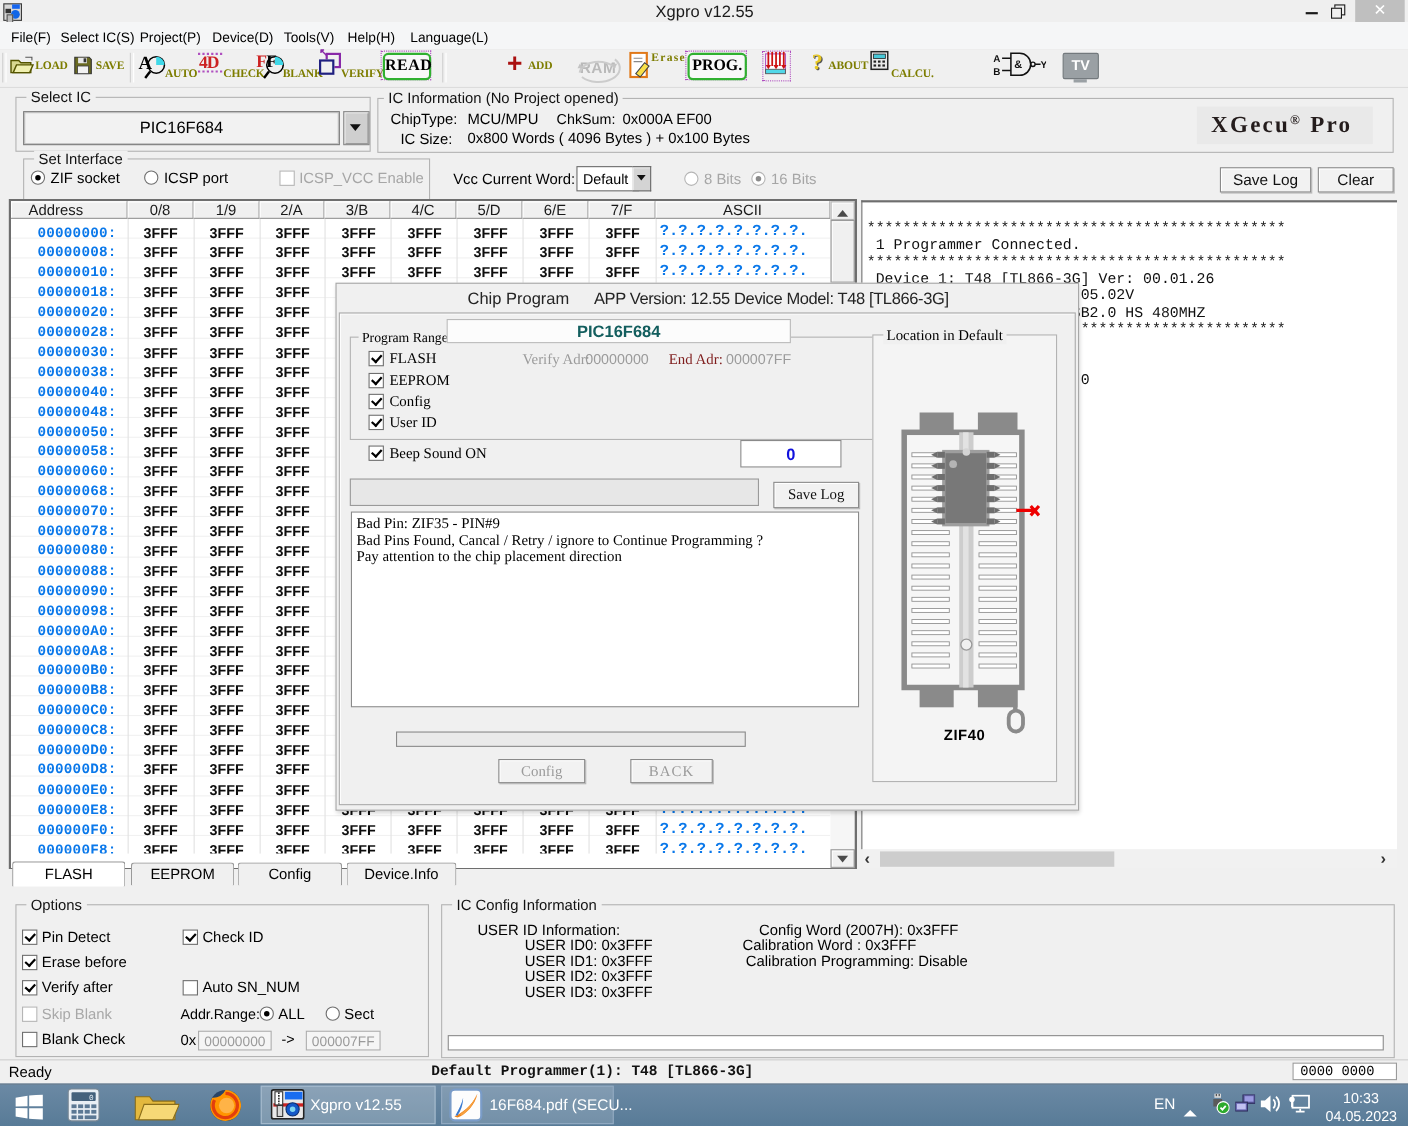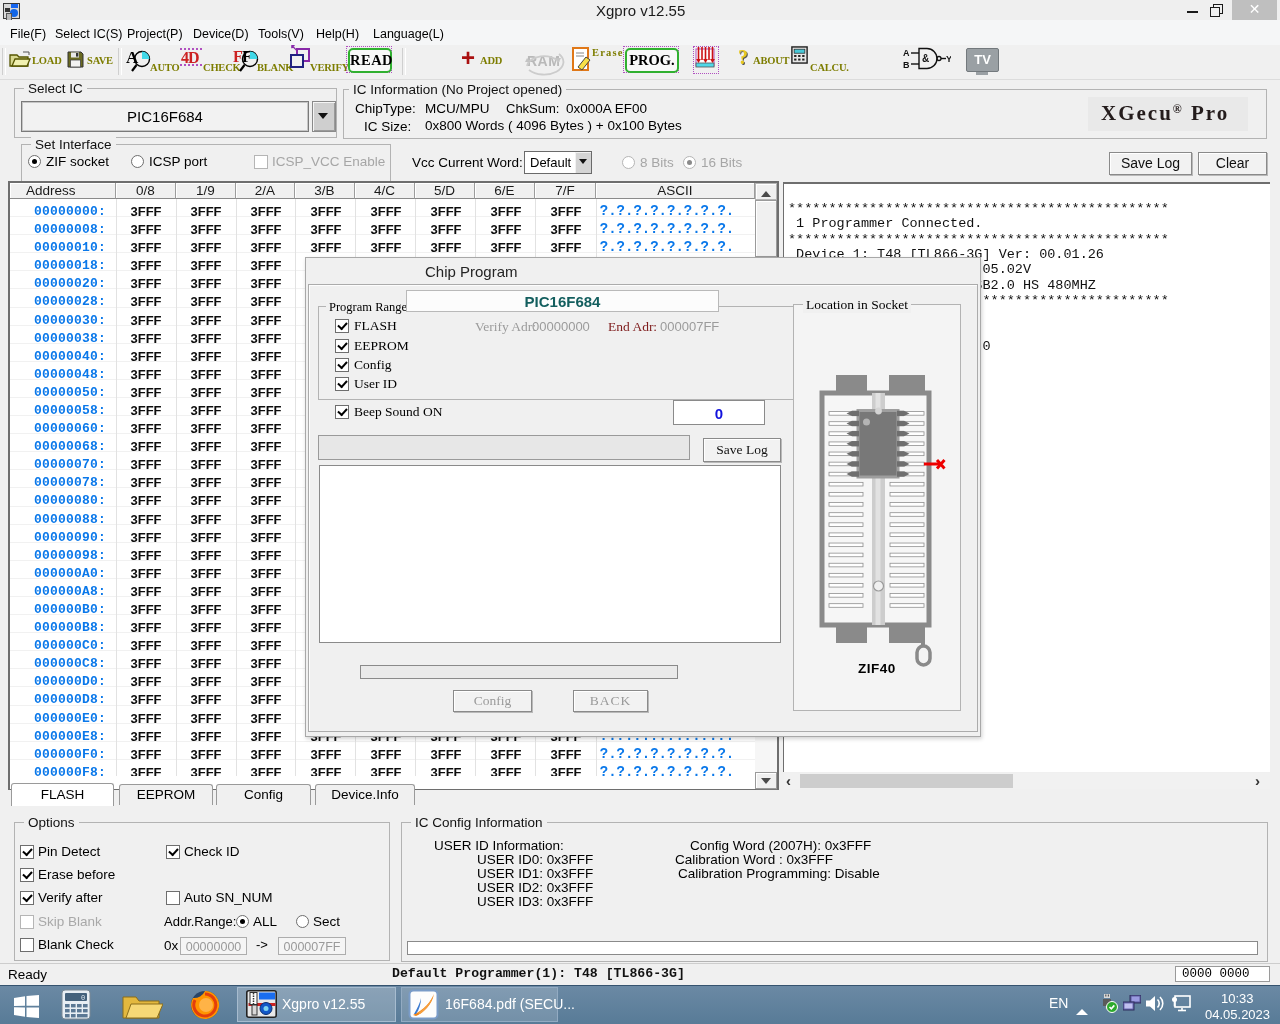--- a/index.html
+++ b/index.html
@@ -758,20 +758,21 @@
  <line x1="11" y1="13" x2="11" y2="15.5" stroke="#fff" stroke-width="1.6"></line>
  <line x1="7" y1="15.5" x2="15" y2="15.5" stroke="#fff" stroke-width="1.6"></line>
  <circle cx="3.5" cy="4.5" r="2.5" fill="#fff"></circle>
     <rect x="2.7" y="5.5" width="1.6" height="6" fill="#fff"></rect>
 </svg>
 <div class="t" style="left:1221px;top:991px;font-size:13px;color:#fff">10:33</div>
 <div class="t" style="left:1205px;top:1007px;font-size:13px;color:#fff">04.05.2023</div>
 
 <div class="ab" style="left:305px;top:257px;width:676px;height:480px;background:#f0f0f0;border:1px solid #a8a8a8;box-shadow:1px 2px 4px rgba(0,0,0,0.18);box-sizing:border-box;z-index:10">
  <div class="t" style="left:119px;top:5px;font-size:15px;color:#242424">Chip Program</div>
+ <div class="t" style="left:234px;top:5px;font-size:15px;color:#242424;letter-spacing:-0.35px">APP Version: 12.55 Device Model: T48 [TL866-3G]</div>
  <div class="ab" style="left:2px;top:26px;width:668px;height:446px;border:1px solid #ababab;box-shadow:inset 1px 1px 0 #fdfdfd"></div>
 
  <div class="ab" style="left:12px;top:48px;width:571px;height:92px;border:1px solid #b3b3b3"></div>
  <div class="t sf" style="left:20px;top:42px;font-size:12.5px;background:#f0f0f0;padding:0 3px">Program Range</div>
  <div class="ab" style="left:100px;top:32px;width:313px;height:22px;background:#fcfcfc;border:1px solid #b9b9b9;text-align:center;font-size:15px;font-weight:bold;color:#135e5e;line-height:22px;box-sizing:border-box">PIC16F684</div>
  <div class="cb" style="left:29px;top:61px">
       <div class="ck"></div>
     </div>
  <div class="t sf" style="left:48px;top:60px;font-size:13.5px">FLASH</div>
  <div class="cb" style="left:29px;top:81px">
@@ -794,28 +795,31 @@
  <div class="cb" style="left:29px;top:147px">
       <div class="ck"></div>
     </div>
  <div class="t sf" style="left:48px;top:146px;font-size:13.5px">Beep Sound ON</div>
  <div class="ab" style="left:367px;top:142px;width:92px;height:25px;background:#fff;border:1px solid #8a8a8a;text-align:center;font-size:15px;font-weight:bold;color:#1111dd;line-height:25px;box-sizing:border-box">0</div>
 
  <div class="ab" style="left:12px;top:177px;width:372px;height:25px;background:#e7e7e7;border:1px solid #9a9a9a;box-sizing:border-box"></div>
  <div class="btn sf" style="left:397px;top:180px;width:76px;height:22px;line-height:22px;font-size:13.5px">Save Log</div>
 
  <div class="ab" style="left:13px;top:207px;width:462px;height:178px;background:#fff;border:1px solid #8a8a8a;box-sizing:border-box">
+  <div class="t sf" style="left:4px;top:2px;font-size:13.5px;line-height:15px;white-space:pre">Bad Pin: ZIF35 - PIN#9
+Bad Pins Found, Cancal / Retry / ignore to Continue Programming ?
+Pay attention to the chip placement direction</div>
  </div>
 
  <div class="ab" style="left:54px;top:407px;width:318px;height:14px;background:#eaeaea;border:1px solid #8a8a8a;box-sizing:border-box"></div>
  <div class="btn sf" style="left:147px;top:432px;width:77px;height:20px;line-height:20px;color:#9a9a9a">Config</div>
  <div class="btn sf" style="left:267px;top:432px;width:73px;height:20px;line-height:20px;color:#9a9a9a;letter-spacing:1px">BACK</div>
 
  <div class="ab" style="left:487px;top:46px;width:166px;height:405px;border:1px solid #b3b3b3;background:#f4f4f4"></div>
- <div class="t sf" style="left:497px;top:39px;font-size:13.5px;background:#f0f0f0;padding:0 3px">Location in Socket</div>
+ <div class="t sf" style="left:497px;top:39px;font-size:13.5px;background:#f0f0f0;padding:0 3px">Location in Default</div>
 <svg class="ab" style="left:488px;top:47px" width="164" height="403" viewBox="0 0 164 403">
       <rect x="42" y="70" width="31" height="18" fill="#8a8a8a"></rect>
       <rect x="95" y="70" width="36" height="18" fill="#8a8a8a"></rect>
       <rect x="42" y="320" width="31" height="18" fill="#8a8a8a"></rect>
       <rect x="95" y="320" width="36" height="18" fill="#8a8a8a"></rect>
       <rect x="28" y="88" width="107" height="232" fill="#f6f6f6" stroke="#8a8a8a" stroke-width="5"></rect>
       <rect x="78" y="88" width="13" height="232" fill="#cdcdcd"></rect>
       <rect x="81.5" y="88" width="5" height="232" fill="#e2e2e2"></rect>
       <rect x="35" y="106.60" width="34" height="3.6" fill="#fff" stroke="#909090" stroke-width="0.8"></rect>
       <rect x="96" y="106.60" width="34" height="3.6" fill="#fff" stroke="#909090" stroke-width="0.8"></rect>

